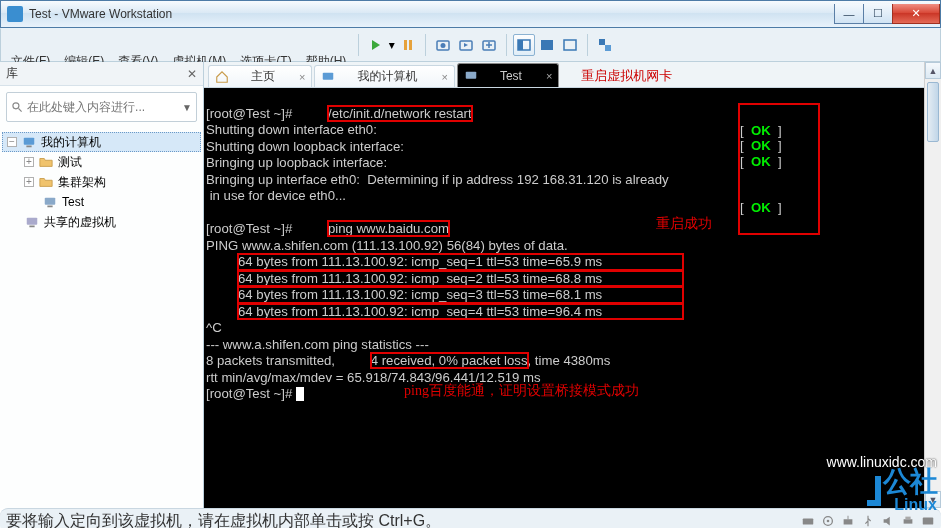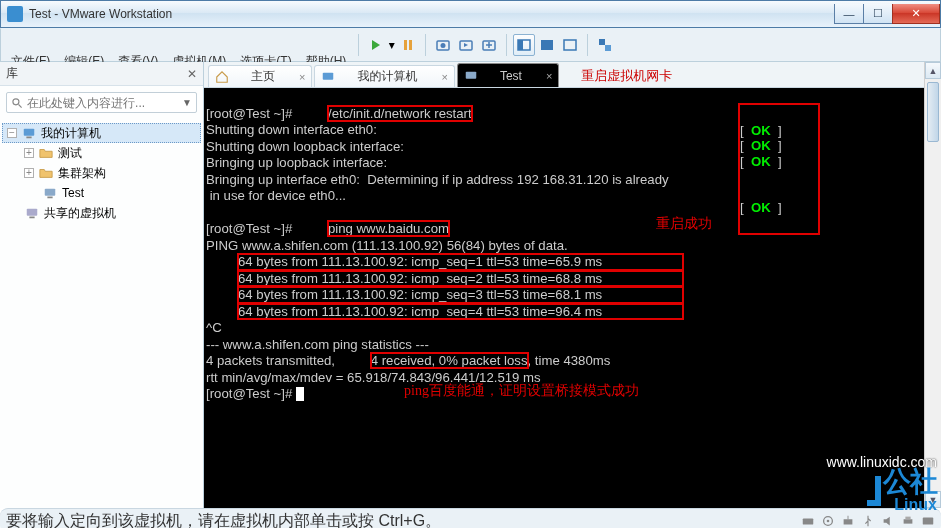--- a/index.html
+++ b/index.html
@@ -21,21 +21,21 @@
 .tbbtn svg { width: 16px; height: 16px; }
 .tbbtn.active { border-color: #8bb2d2; background: linear-gradient(#fdfdfe,#e0edf7); }
 .tbgrp { display: flex; gap: 1px; }
 .dropcaret { width: 7px; display: flex; align-items: center; justify-content: center; }
 
 
 .body { display: flex; height: calc(100% - 28px - 34px - 20px); }
 .sidebar { width: 204px; border-right: 1px solid #bcd0dc; background: #fdfefe; display: flex; flex-direction: column; }
 .sidehdr { height: 24px; background: #f0f4f7; border-bottom: 1px solid #d7e2ea; padding: 4px 6px; font-size: 12px; color: #333; display:flex;align-items:center;justify-content:space-between;}
 .sidehdr .x { color:#666; cursor:default; }
-.search { margin: 6px; height: 21px; border: 1px solid #c2cfd8; border-radius: 2px; display: flex; align-items: center; padding: 0 4px; background:#fff;}
+.search { margin: 6px; height: 30px; border: 1px solid #c2cfd8; border-radius: 2px; display: flex; align-items: center; padding: 0 4px; background:#fff;}
 .search svg { width: 14px; height: 14px; fill: #888; }
 .search input { flex: 1; border: none; outline: none; font-size: 12px; color: #666; margin-left: 4px; background:transparent;}
 .search .caret { color:#666; font-size:10px;}
 .tree { flex: 1; padding: 4px 2px; overflow:auto; }
 .trow { display: flex; align-items: center; height: 20px; padding-left: 4px; cursor:default;}
 .trow .tw { width: 12px; text-align: center; color: #888; border:1px solid #b0b0b0; height:10px; width:10px; line-height:8px; font-size:10px; margin-right:4px; background:#fff;}
 .trow .ticon { width: 16px; height: 16px; margin-right: 4px; display:flex;align-items:center;justify-content:center;}
 .trow.sel { background: #d6e8f8; border:1px dotted #6b99c7;}
 .indent1 { padding-left: 22px; }
 .indent2 { padding-left: 40px; }
@@ -265,21 +265,21 @@
 <span> in use for device eth0...</span>
 <span> </span>
 <span><span>[root@Test ~]# </span><span class="box">ping www.baidu.com</span></span>
 <span>PING www.a.shifen.com (111.13.100.92) 56(84) bytes of data.</span>
 <span><span class="box" style="display:inline-block;width:445px">64 bytes from 111.13.100.92: icmp_seq=1 ttl=53 time=65.9 ms</span></span>
 <span><span class="box" style="display:inline-block;width:445px">64 bytes from 111.13.100.92: icmp_seq=2 ttl=53 time=68.8 ms</span></span>
 <span><span class="box" style="display:inline-block;width:445px">64 bytes from 111.13.100.92: icmp_seq=3 ttl=53 time=68.1 ms</span></span>
 <span><span class="box" style="display:inline-block;width:445px">64 bytes from 111.13.100.92: icmp_seq=4 ttl=53 time=96.4 ms</span></span>
 <span>^C</span>
 <span>--- www.a.shifen.com ping statistics ---</span>
-<span><span>4 packets transmitted, </span><span class="box">4 received, 0% packet loss</span><span>, time 4380ms</span></span>
+<span><span>8 packets transmitted, </span><span class="box">4 received, 0% packet loss</span><span>, time 4380ms</span></span>
 <span>rtt min/avg/max/mdev = 65.918/74.843/96.441/12.519 ms</span>
 <span><span>[root@Test ~]# </span><span class="cursor"></span></span>
 
       
       <div class="okcell" style="left:536px; top:17px; width:78px;">
 <span>[  <span class="g">OK</span>  ]</span>
 <span>[  <span class="g">OK</span>  ]</span>
 <span>[  <span class="g">OK</span>  ]</span>
 <span> </span>
 <span> </span>

